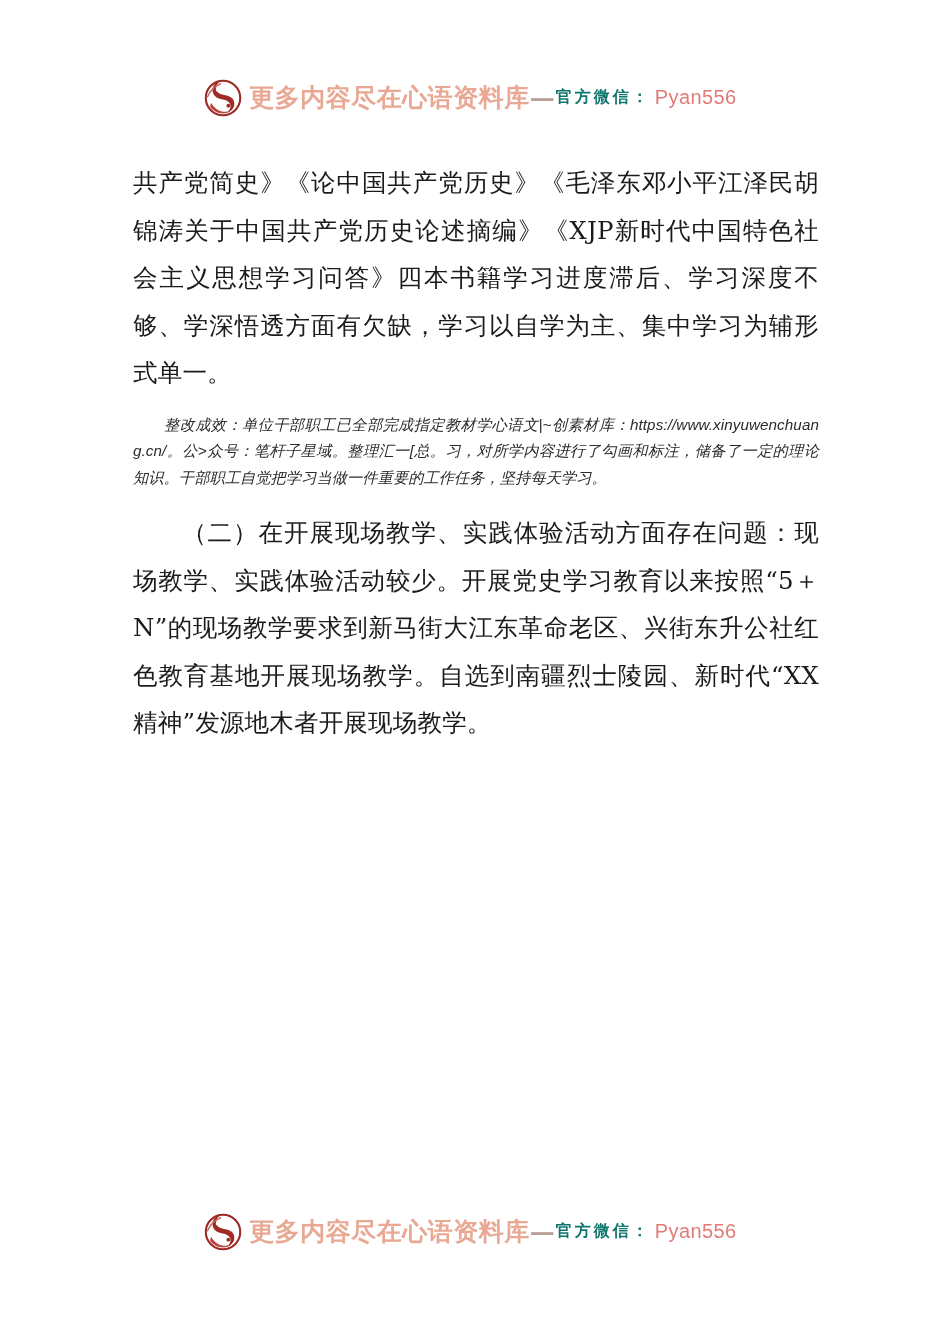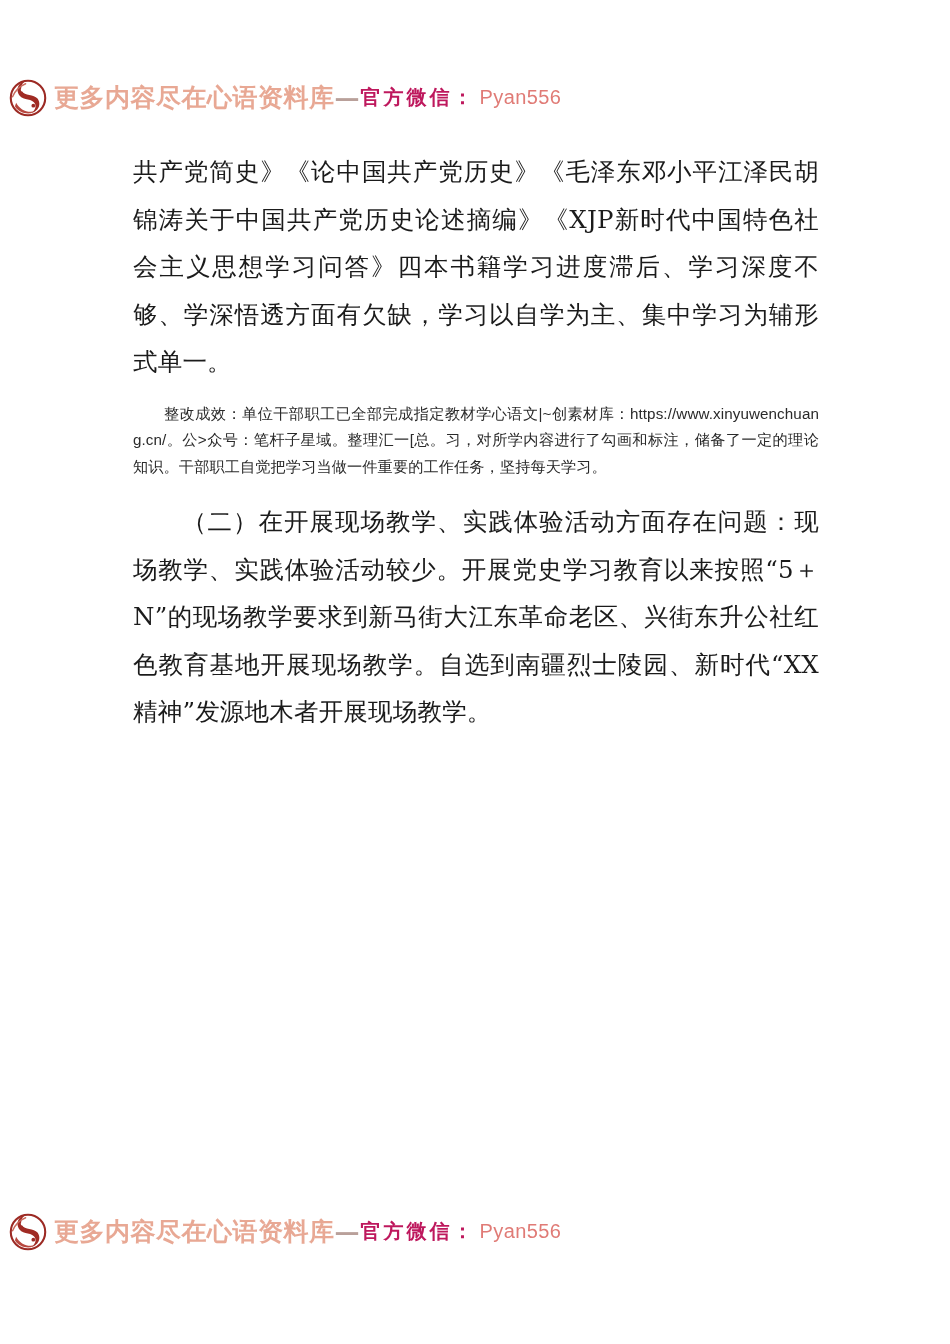--- a/index.html
+++ b/index.html
@@ -20,24 +20,25 @@
     position: relative;
     width: 950px;
     height: 1344px;
     background: #ffffff;
     box-sizing: border-box;
   }
 
   
   .watermark {
     position: absolute;
-    left: 9px;
+    left: 0;
     width: 941px;
     display: flex;
     align-items: center;
+    justify-content: center;
     gap: 0;
     white-space: nowrap;
     user-select: none;
   }
   .watermark-top    { top: 78px; }
   .watermark-bottom { top: 1212px; }
 
   .wm-logo {
     width: 38px;
     height: 38px;
@@ -58,39 +59,39 @@
   .wm-dash {
     font-family: "DejaVu Serif", serif;
     font-weight: bold;
     font-size: 25px;
     color: #b9a09a;
     letter-spacing: 0;
   }
   .wm-sub {
     font-family: "DejaVu Serif", serif;
     font-weight: bold;
-    font-size: 20px;
-    color: #be185d;
+    font-size: 16px;
+    color: #0f766e;
     letter-spacing: 3px;
     padding-left: 1px;
   }
   .wm-id {
     font-family: "Liberation Sans", sans-serif;
     font-weight: normal;
     font-size: 20px;
     color: #e07b76;
     letter-spacing: 0.4px;
     padding-left: 4px;
   }
 
   
   .content {
     position: absolute;
     left: 133px;
-    top: 148px;
+    top: 159px;
     width: 686px;
   }
 
   p.body {
     margin: 0 0 0 0;
     font-family: "DejaVu Serif", serif;
     font-size: 24.5px;
     line-height: 47.5px;
     color: #1b1b1b;
     text-align: justify;
@@ -104,20 +105,21 @@
     margin: 0;
     font-family: "Liberation Sans", sans-serif;
     font-size: 15.2px;
     line-height: 26.5px;
     color: #2a2a2a;
     text-align: justify;
     text-justify: inter-ideograph;
     text-indent: 31px;
     letter-spacing: 0.1px;
     word-break: break-all;
+    font-style: italic;
   }
 
   .gap-sm { height: 6px; }
   .gap-md { height: 9px; }
   .gap-lg { height: 12px; }
 </style>
 </head>
 <body>
 
 <div class="page">

